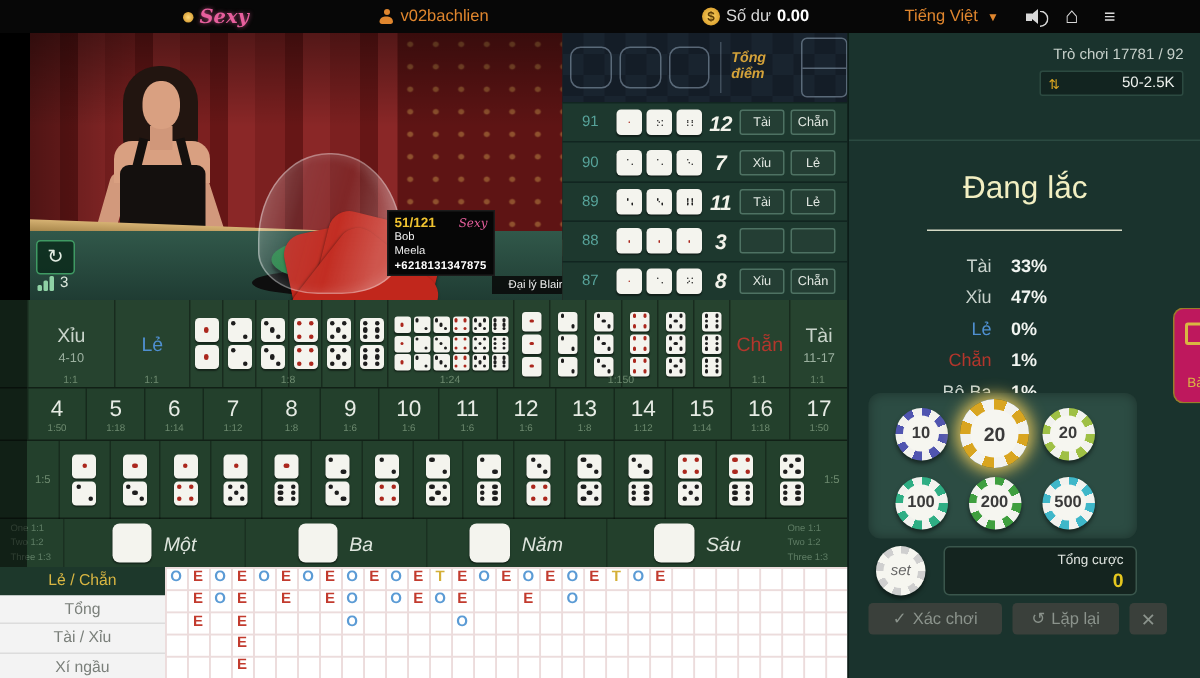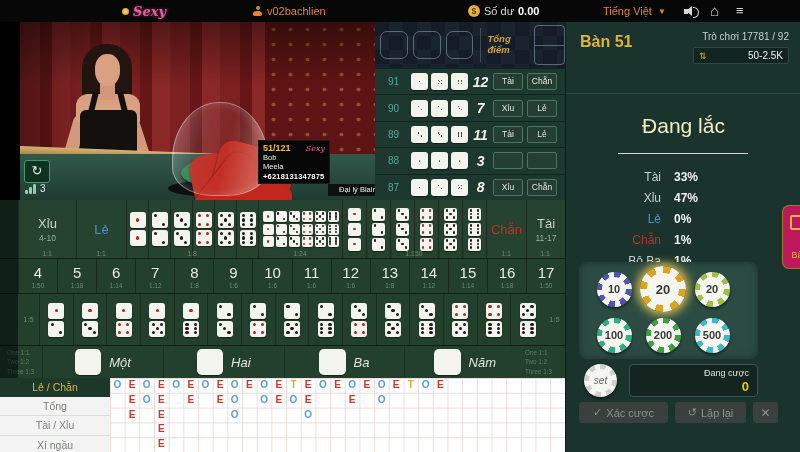--- a/index.html
+++ b/index.html
@@ -397,21 +397,20 @@
           <div class="htags">
             <span class="tag">Xỉu</span>
             <span class="tag">Chẵn</span>
           </div>
         </div>
       </div>
   </div>
 
   <div id="rpanel">
     <div id="rp-head">
-      <div id="table-name">Bàn 51</div>
       <div id="rp-head-r">
         <div id="round-info">Trò chơi 17781 / 92</div>
         <div id="limit-box">
           <span id="limit-arrows">⇅</span>
           <span id="limit-val">50-2.5K</span>
         </div>
       </div>
     </div>
     <div id="status-text">Đang lắc</div>
     <div id="status-line"></div>
@@ -458,26 +457,26 @@
           <span class="chip-c" style="font-size: 11px;">200</span>
         </div>
         <div class="chip" style="width: 35px; height: 35px; left: 115.5px; top: 55.5px; background: repeating-conic-gradient(rgb(63, 183, 201) 0deg, rgb(63, 183, 201) 22deg, rgb(242, 242, 238) 22deg, rgb(242, 242, 238) 45deg);">
           <span class="chip-c" style="font-size: 11px;">500</span>
         </div>
       </div>
     <div id="set-chip" class="chip" style="background:repeating-conic-gradient(#cfcfcf 0 22deg,#f6f6f0 22deg 45deg);">
       <span class="chip-c" style="font-size:10px;">set</span>
     </div>
     <div id="total-box">
-      <div id="total-label">Đang cược</div>
+      <div id="total-label">Tổng cược</div>
       <div id="total-val">0</div>
     </div>
     <div class="btn" id="btn-confirm">
       <span>✓</span>
-      <span>Xác cược</span>
+      <span>Xác chơi</span>
     </div>
     <div class="btn" id="btn-repeat">
       <span>↺</span>
       <span>Lặp lại</span>
     </div>
     <div class="btn" id="btn-cancel">✕</div>
   </div>
 
   <div id="board">
     <div class="brow" id="rowA">
@@ -1129,41 +1128,45 @@
       <div id="singles-row">
           <div class="scell">
             <div class="die" style="width: 19px; height: 19px;">
               <i class="pip pip-red" style="grid-area: 2 / 2;"></i>
             </div>
             <span class="sname">Một</span>
           </div>
           <div class="scell">
             <div class="die" style="width: 19px; height: 19px;">
               <i class="pip" style="grid-area: 1 / 1;"></i>
-              <i class="pip" style="grid-area: 3 / 3;"></i>
-            </div>
-            <span class="sname">Hai</span>
+              <i class="pip" style="grid-area: 2 / 2;"></i>
+              <i class="pip" style="grid-area: 3 / 3;"></i>
+            </div>
+            <span class="sname">Ba</span>
           </div>
           <div class="scell">
             <div class="die" style="width: 19px; height: 19px;">
               <i class="pip" style="grid-area: 1 / 1;"></i>
-              <i class="pip" style="grid-area: 2 / 2;"></i>
-              <i class="pip" style="grid-area: 3 / 3;"></i>
-            </div>
-            <span class="sname">Ba</span>
+              <i class="pip" style="grid-area: 1 / 3;"></i>
+              <i class="pip" style="grid-area: 2 / 2;"></i>
+              <i class="pip" style="grid-area: 3 / 1;"></i>
+              <i class="pip" style="grid-area: 3 / 3;"></i>
+            </div>
+            <span class="sname">Năm</span>
           </div>
           <div class="scell">
             <div class="die" style="width: 19px; height: 19px;">
               <i class="pip" style="grid-area: 1 / 1;"></i>
-              <i class="pip" style="grid-area: 1 / 3;"></i>
-              <i class="pip" style="grid-area: 2 / 2;"></i>
-              <i class="pip" style="grid-area: 3 / 1;"></i>
-              <i class="pip" style="grid-area: 3 / 3;"></i>
-            </div>
-            <span class="sname">Năm</span>
+              <i class="pip" style="grid-area: 2 / 1;"></i>
+              <i class="pip" style="grid-area: 3 / 1;"></i>
+              <i class="pip" style="grid-area: 1 / 3;"></i>
+              <i class="pip" style="grid-area: 2 / 3;"></i>
+              <i class="pip" style="grid-area: 3 / 3;"></i>
+            </div>
+            <span class="sname">Sáu</span>
           </div>
         </div>
       <div class="sodds" id="singles-odds-right">
           <div>One 1:1</div>
           <div>Two 1:2</div>
           <div>Three 1:3</div>
         </div>
     </div>
     <div id="gutter"></div>
   </div>

